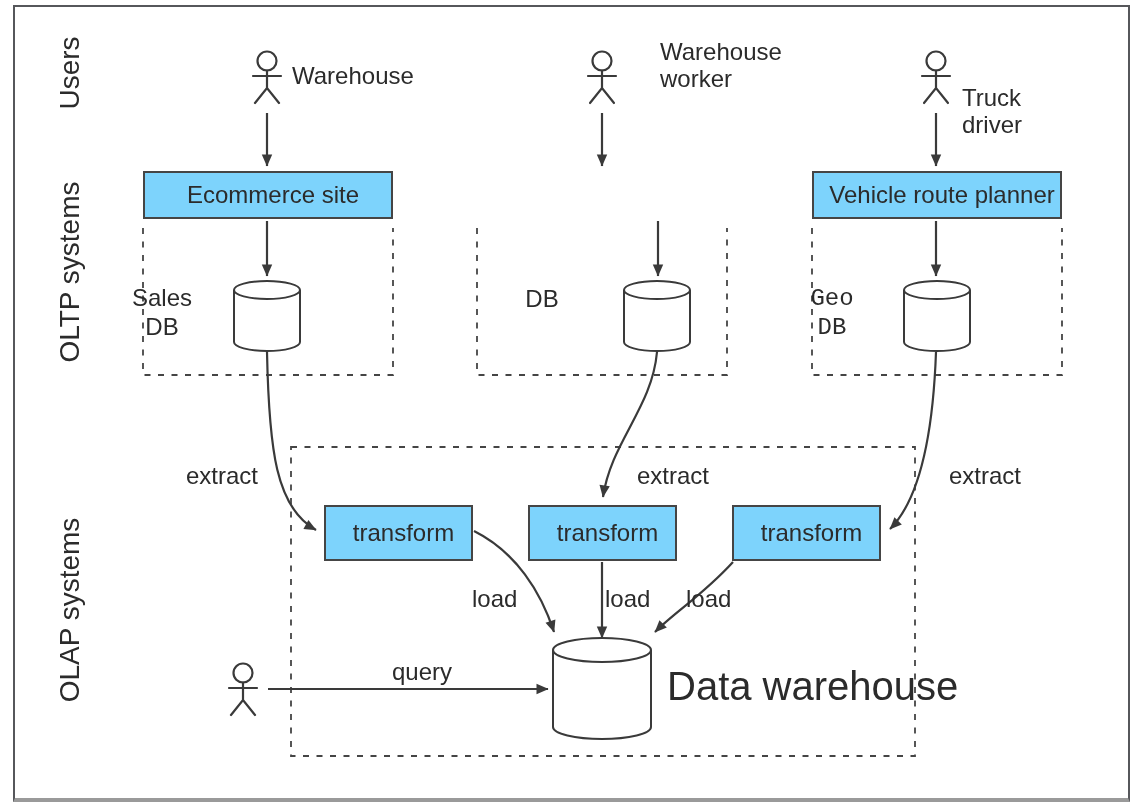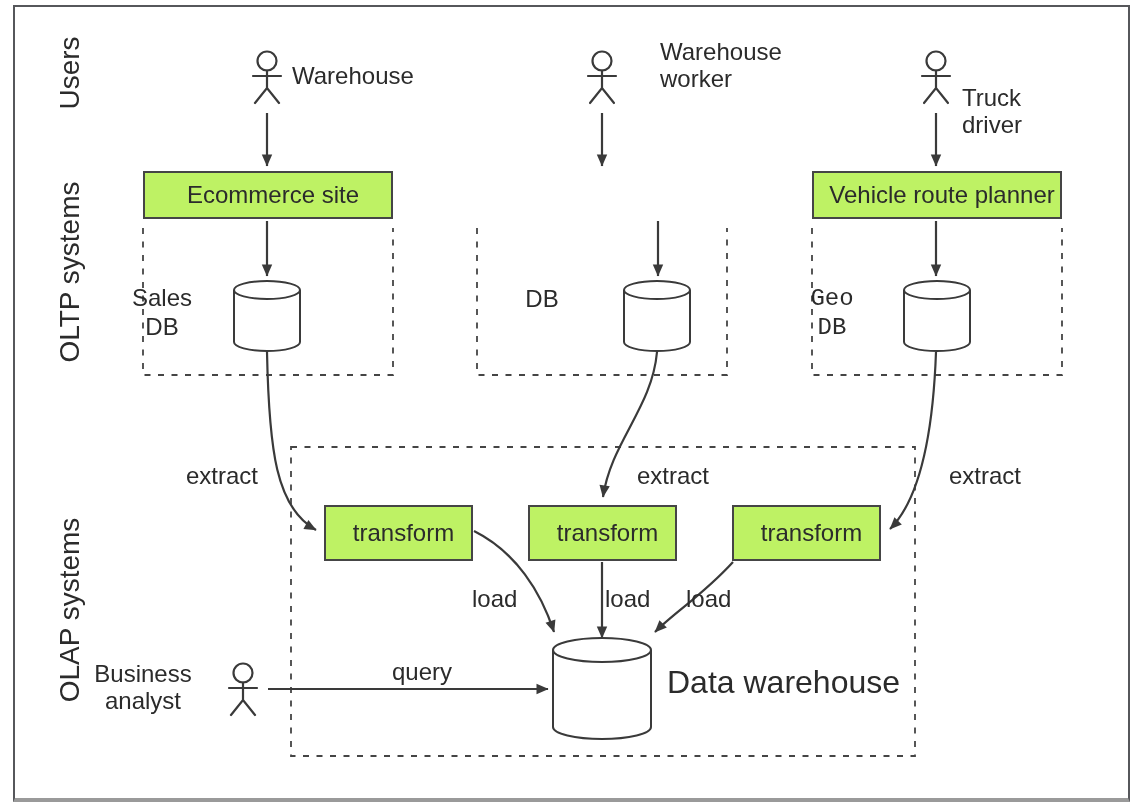--- a/index.html
+++ b/index.html
@@ -15,29 +15,29 @@
     background:#ffffff;
   }
   svg.layer { position:absolute; left:0; top:0; width:1138px; height:810px; }
   .lbl { position:absolute; white-space:nowrap; font-size:24px; line-height:27px; }
   .lane-label {
     position:absolute; font-size:28px; white-space:nowrap;
     transform:translate(-50%,-50%) rotate(-90deg);
   }
   .node-box {
     position:absolute; box-sizing:border-box;
-    border:2px solid #454545; background:#bef264;
+    border:2px solid #454545; background:#7dd3fc;
     display:flex; align-items:center; justify-content:center;
     font-size:24px;
     padding-left:10px;
   }
   .two-line span { display:block; }
   .right-al { text-align:center; }
   .db-label { line-height:29px; }
-  .dw-label { position:absolute; font-size:32px; white-space:nowrap; }
+  .dw-label { position:absolute; font-size:40px; white-space:nowrap; }
 </style>
 </head>
 <body>
 
 <div class="stage">
   <div class="frame"></div>
 
   <svg class="layer" viewBox="0 0 1138 810">
     <defs>
       <marker id="ah" markerUnits="userSpaceOnUse" markerWidth="14" markerHeight="12" viewBox="0 0 13 12" refX="12" refY="6" orient="auto">
@@ -113,24 +113,20 @@
 
   <div class="lbl" style="left:292px; top:62px;">Warehouse</div>
   <div class="lbl two-line" style="left:630px; top:38px;margin-left:30px;">
     <span>Warehouse</span>
     <span>worker</span>
   </div>
   <div class="lbl two-line" style="left:962px; top:60px;margin-top:24px;">
     <span>Truck</span>
     <span>driver</span>
   </div>
-  <div class="lbl two-line right-al" style="left:68px; top:660px; width:150px;">
-    <span>Business</span>
-    <span>analyst</span>
-  </div>
 
   <div class="node-box" style="left:143px; top:171px; width:250px; height:48px;">Ecommerce site</div>
   <div class="node-box" style="left:812px; top:171px; width:250px; height:48px;">Vehicle route planner</div>
 
   <div class="lbl two-line right-al db-label" style="left:102px; top:283px; width:120px;">
     <span>Sales</span>
     <span>DB</span>
   </div>
   <div class="lbl two-line right-al db-label" style="left:472px; top:284px; width:140px;">
     <span>DB</span>

